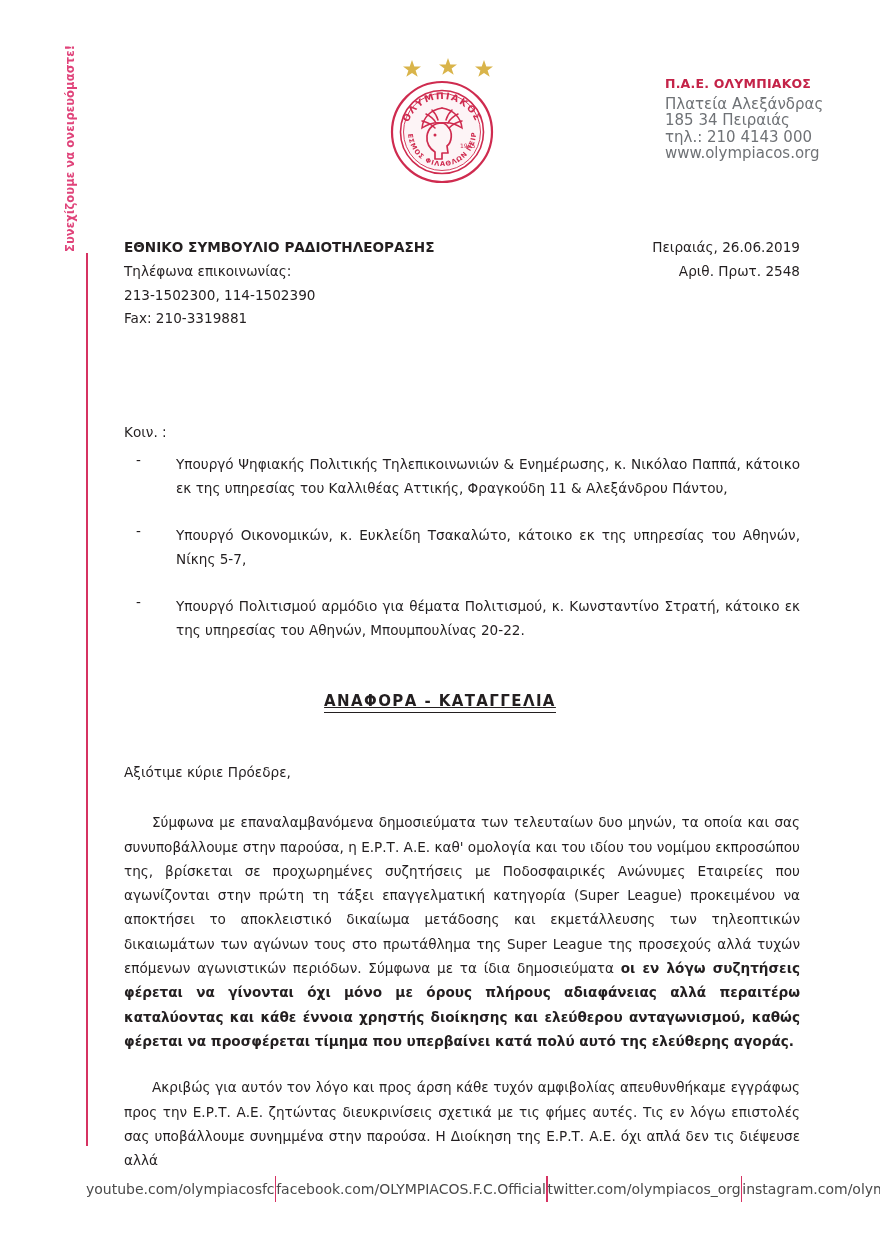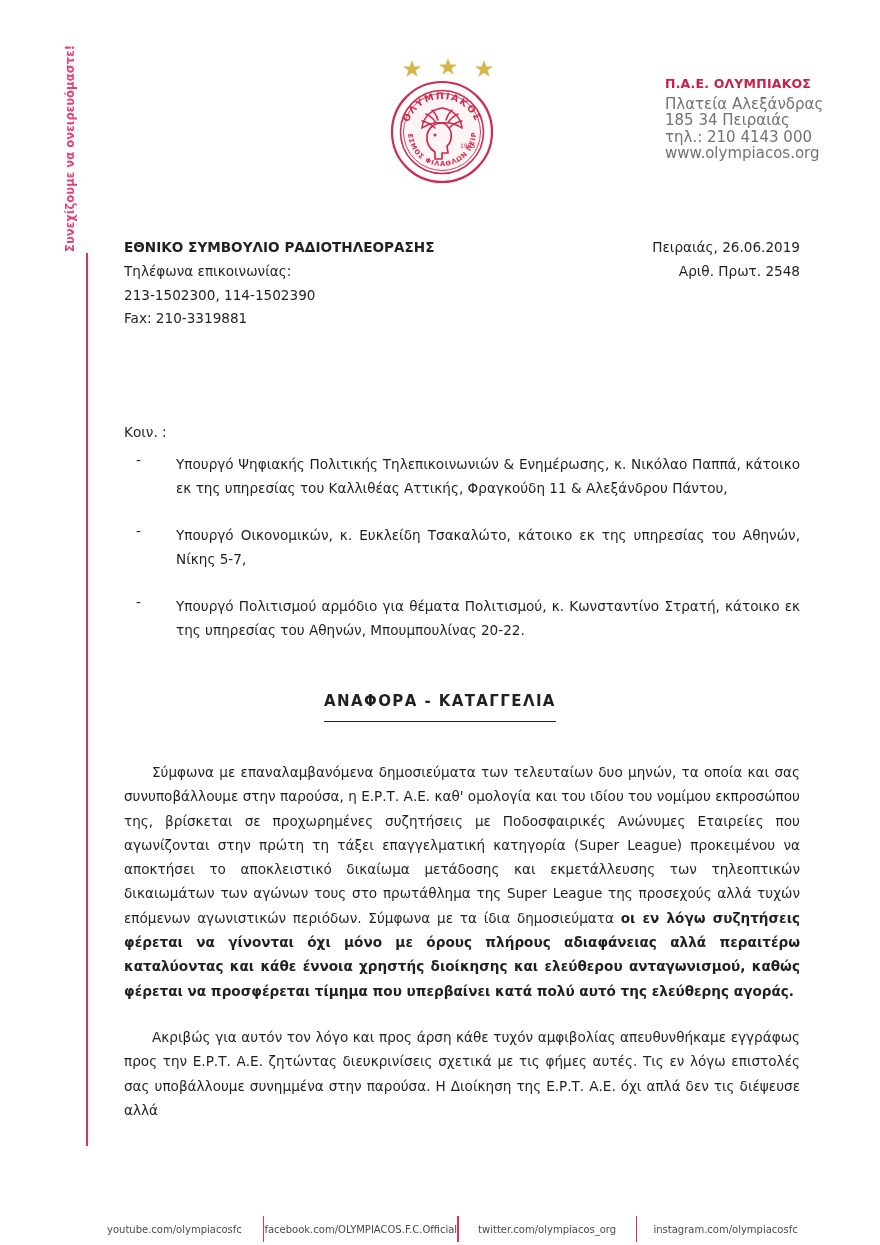--- a/index.html
+++ b/index.html
@@ -139,21 +139,22 @@
     left: 0;
     top: 692px;
     width: 880px;
     text-align: center;
     font-size: 15px;
     font-weight: bold;
     letter-spacing: 1.4px;
   }
   #doc-title span {
     border-bottom: 1.6px solid #231f20;
-    padding-bottom: 11px;
+    padding-bottom: 2px;
+    text-decoration: underline;
   }
 
   
   #body-block {
     position: absolute;
     left: 124px;
     top: 760px;
     width: 676px;
     font-size: 13.6px;
     line-height: 24.3px;
@@ -166,23 +167,22 @@
   }
 
   
   #footer {
     position: absolute;
     left: 86px;
     top: 1176px;
     width: 728px;
     display: flex;
     align-items: center;
-    font-size: 10px;
+    font-size: 14px;
     color: #4a4a4a;
-    margin-top: 40px;
   }
   .foot-link {
     flex: 1;
     text-align: center;
     white-space: nowrap;
   }
   .foot-sep {
     width: 1.6px;
     height: 26px;
     background: #d63262;
@@ -271,20 +271,21 @@
       <div class="cc-dash">-</div>
       <div class="cc-text">Υπουργό Πολιτισμού αρμόδιο για θέματα Πολιτισμού, κ. Κωνσταντίνο Στρατή, κάτοικο εκ της υπηρεσίας του Αθηνών, Μπουμπουλίνας 20-22.</div>
     </div>
   </div>
 
   <div id="doc-title">
     <span>ΑΝΑΦΟΡΑ - ΚΑΤΑΓΓΕΛΙΑ</span>
   </div>
 
   <div id="body-block">
+    <p class="salutation">Αξιότιμε κύριε Πρόεδρε,</p>
     <p class="para"><span>Σύμφωνα με επαναλαμβανόμενα δημοσιεύματα των τελευταίων δυο μηνών, τα οποία και σας συνυποβάλλουμε στην παρούσα, η Ε.Ρ.Τ. Α.Ε. καθ' ομολογία και του ιδίου του νομίμου εκπροσώπου της, βρίσκεται σε προχωρημένες συζητήσεις με Ποδοσφαιρικές Ανώνυμες Εταιρείες που αγωνίζονται στην πρώτη τη τάξει επαγγελματική κατηγορία (Super League) προκειμένου να αποκτήσει το αποκλειστικό δικαίωμα μετάδοσης και εκμετάλλευσης των τηλεοπτικών δικαιωμάτων των αγώνων τους στο πρωτάθλημα της Super League της προσεχούς αλλά τυχών επόμενων αγωνιστικών περιόδων. Σύμφωνα με τα ίδια δημοσιεύματα </span><span class="bold">οι εν λόγω συζητήσεις φέρεται να γίνονται όχι μόνο με όρους πλήρους αδιαφάνειας αλλά περαιτέρω καταλύοντας και κάθε έννοια χρηστής διοίκησης και ελεύθερου ανταγωνισμού, καθώς φέρεται να προσφέρεται τίμημα που υπερβαίνει κατά πολύ αυτό της ελεύθερης αγοράς.</span></p>
     <p class="para">Ακριβώς για αυτόν τον λόγο και προς άρση κάθε τυχόν αμφιβολίας απευθυνθήκαμε εγγράφως προς την Ε.Ρ.Τ. Α.Ε. ζητώντας διευκρινίσεις σχετικά με τις φήμες αυτές. Τις εν λόγω επιστολές σας υποβάλλουμε συνημμένα στην παρούσα. Η Διοίκηση της Ε.Ρ.Τ.  Α.Ε. όχι απλά δεν τις διέψευσε αλλά</p>
   </div>
 
   <div id="footer">
     <div class="foot-link">youtube.com/olympiacosfc</div>
     <div class="foot-sep"></div>
     <div class="foot-link">facebook.com/OLYMPIACOS.F.C.Official</div>
     <div class="foot-sep"></div>
     <div class="foot-link">twitter.com/olympiacos_org</div>

